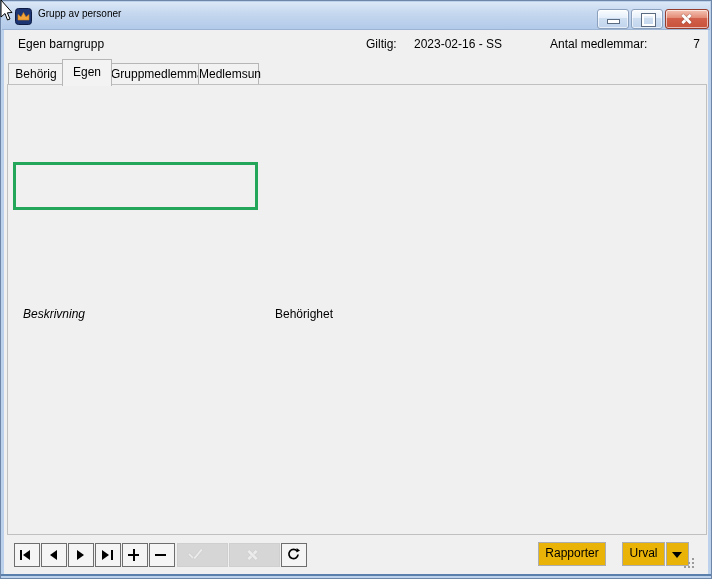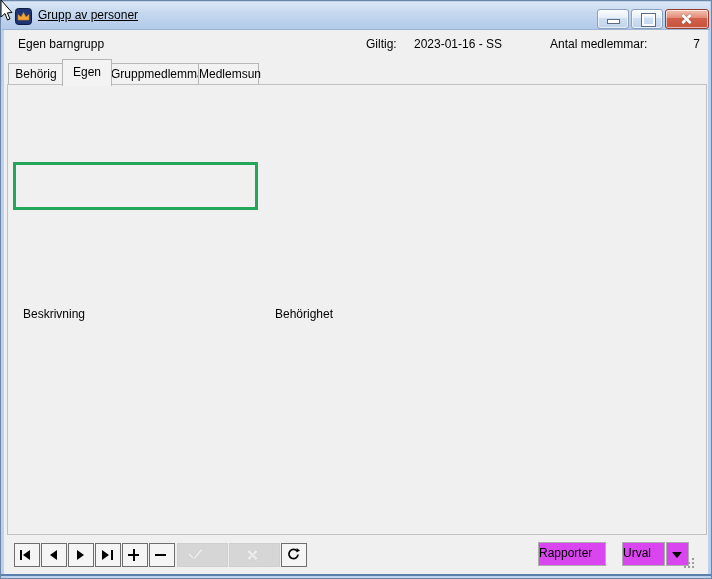--- a/index.html
+++ b/index.html
@@ -6,21 +6,21 @@
   #window{
     position:relative;width:712px;height:579px;background:#f0f0f0;
     font-family:"Liberation Sans","DejaVu Sans",sans-serif;font-size:12px;color:#000;
     box-shadow: inset 0 0 0 1px #6e87a8, inset 0 0 0 4px #bcd1ec;
     overflow:hidden;
   }
   .abs{position:absolute;box-sizing:border-box;}
   .lbl{position:absolute;white-space:nowrap;}
   
   .titlebar{background:linear-gradient(#dbe7f7,#c6d8ef 40%,#b2cae9);border-bottom:1px solid #9db4d3;}
-  .title-text{position:absolute;left:36px;top:6px;font-size:12px;text-decoration:underline;}
+  .title-text{position:absolute;left:36px;top:6px;font-size:10px;}
   .winbtn{position:absolute;top:7px;height:18px;border:1px solid #8ba0bd;border-radius:3px;
     background:linear-gradient(#fbfdfe,#e4eefa 45%,#cfdff2 46%,#c0d4ec);box-shadow:inset 0 0 0 1px rgba(255,255,255,.6);}
   .winbtn.close{background:linear-gradient(#f4c3b4,#e28a74 45%,#d2604a 46%,#c8523c);border-color:#953c2d;}
   .glyph-min{position:absolute;left:9px;top:9px;width:11px;height:3px;background:#fff;border:1px solid #5a6b82;}
   .glyph-max{position:absolute;left:10px;top:4px;width:9px;height:8px;border:2px solid #fff;outline:1px solid #5a6b82;background:transparent;}
   .glyph-x1,.glyph-x2{position:absolute;left:19px;top:3px;width:3px;height:12px;background:#fff;border-radius:1px;box-shadow:0 0 1px #6b2317;}
   .glyph-x1{transform:rotate(45deg);} .glyph-x2{transform:rotate(-45deg);}
   
   .tab{position:absolute;top:63px;height:21px;background:#f2f2f2;border:1px solid #b6b6b6;border-bottom:none;
        text-align:center;line-height:20px;cursor:default;}
@@ -49,21 +49,21 @@
   .minichv{position:absolute;width:5px;height:5px;border-right:1.2px solid #b9b9b9;border-bottom:1.2px solid #b9b9b9;transform:rotate(-135deg);}
   .cell{position:absolute;top:29px;line-height:16px;white-space:nowrap;}
   .treedash{position:absolute;border-top:1px dotted #a8a8a8;width:16px;}
   
   .sb{position:absolute;background:#f1f1f1;}
   .sb-thumb{position:absolute;top:1px;height:15px;background:#cdcdcd;}
   .sb-arrow{position:absolute;top:0;width:17px;height:17px;background:#f1f1f1;}
   .sb-chvL{position:absolute;left:6px;top:5px;width:6px;height:6px;border-left:2px solid #555;border-bottom:2px solid #555;transform:rotate(45deg);}
   .sb-chvR{position:absolute;left:3px;top:5px;width:6px;height:6px;border-right:2px solid #555;border-bottom:2px solid #555;transform:rotate(-45deg);}
   
-  .btn{position:absolute;background:#d946ef;border:1px solid #adadad;text-align:left;cursor:default;}
+  .btn{position:absolute;background:#eab308;border:1px solid #adadad;text-align:center;cursor:default;}
   .btn.focus{border:1px solid #0078d7;box-shadow:inset 0 0 0 1px #0078d7;}
   
   .nav{position:absolute;top:543px;height:22px;background:#f5f5f5;border:1px solid #6e6e6e;}
   .nav.dis{background:#d6d6d6;border-color:#cfcfcf;}
   .triL{position:absolute;top:6px;width:0;height:0;border-top:5px solid transparent;border-bottom:5px solid transparent;border-right:7px solid #000;}
   .triR{position:absolute;top:6px;width:0;height:0;border-top:5px solid transparent;border-bottom:5px solid transparent;border-left:7px solid #000;}
   .vbar{position:absolute;top:6px;width:2px;height:10px;background:#000;}
   .hbar{position:absolute;top:10px;width:11px;height:2px;background:#000;}
   .plusv{position:absolute;top:5px;width:2px;height:12px;background:#000;}
   .chk1{position:absolute;left:10px;top:11px;width:6px;height:2px;background:#ececec;transform:rotate(45deg);box-shadow:0 0 1px #b8b8b8;}
@@ -93,21 +93,21 @@
       <span class="glyph-max"></span>
     </div>
     <div class="winbtn close" style="left:663px;width:42px;">
       <span class="glyph-x1"></span>
       <span class="glyph-x2"></span>
     </div>
   </div>
 
   <span class="lbl" style="left:18px;top:37px;">Egen barngrupp</span>
   <span class="lbl" style="left:366px;top:37px;">Giltig:</span>
-  <span class="lbl" style="left:414px;top:37px;">2023-01-16 - SS</span>
+  <span class="lbl" style="left:414px;top:37px;">2023-02-16 - SS</span>
   <span class="lbl" style="left:550px;top:37px;">Antal medlemmar:</span>
   <span class="lbl" style="left:680px;top:37px;width:20px;text-align:right;">7</span>
 
   <div class="tab" style="left:8px;width:54px;">Behörig</div>
   <div class="tab active" style="left:62px;width:48px;">Egen</div>
   <div class="tab" style="left:110px;width:88px;">Gruppmedlemmar</div>
   <div class="tab" style="left:198px;width:59px;">Medlemsun</div>
   <div class="panel"></div>
 
   <span class="lbl" style="left:24px;top:92px;">Benämning:</span>
@@ -156,21 +156,21 @@
   <span class="lbl" style="left:444px;top:243px;">13-15 år</span>
   <div class="tbox num" style="left:479px;top:239px;width:45px;height:20px;">1</div>
   <span class="lbl" style="left:444px;top:271px;">16-19 år</span>
   <div class="tbox num" style="left:479px;top:267px;width:45px;height:20px;">1</div>
   <span class="lbl" style="left:444px;top:298px;">20-25 år</span>
   <div class="tbox num" style="left:479px;top:294px;width:45px;height:20px;">1</div>
   <span class="lbl" style="left:444px;top:326px;">Vuxna</span>
   <div class="tbox num" style="left:479px;top:322px;width:45px;height:20px;"></div>
 
   <div class="groupbox" style="left:14px;top:314px;width:242px;height:217px;"></div>
-  <span class="grouplbl" style="left:20px;top:307px;">Beskrivning</span>
+  <span class="grouplbl" style="left:20px;top:307px;font-style:italic;">Beskrivning</span>
   <div class="bigtext" style="left:20px;top:336px;width:229px;height:188px;"></div>
 
   <div class="groupbox" style="left:266px;top:314px;width:338px;height:217px;"></div>
   <span class="grouplbl" style="left:272px;top:307px;">Behörighet</span>
 
   <div class="table" style="left:276px;top:334px;width:324px;height:191px;">
     <span class="colsep" style="left:131px;"></span>
     <span class="colsep" style="left:201px;"></span>
     <span class="colsep" style="left:310px;"></span>
     <div class="th" style="left:8px;width:36px;">Namn</div>

